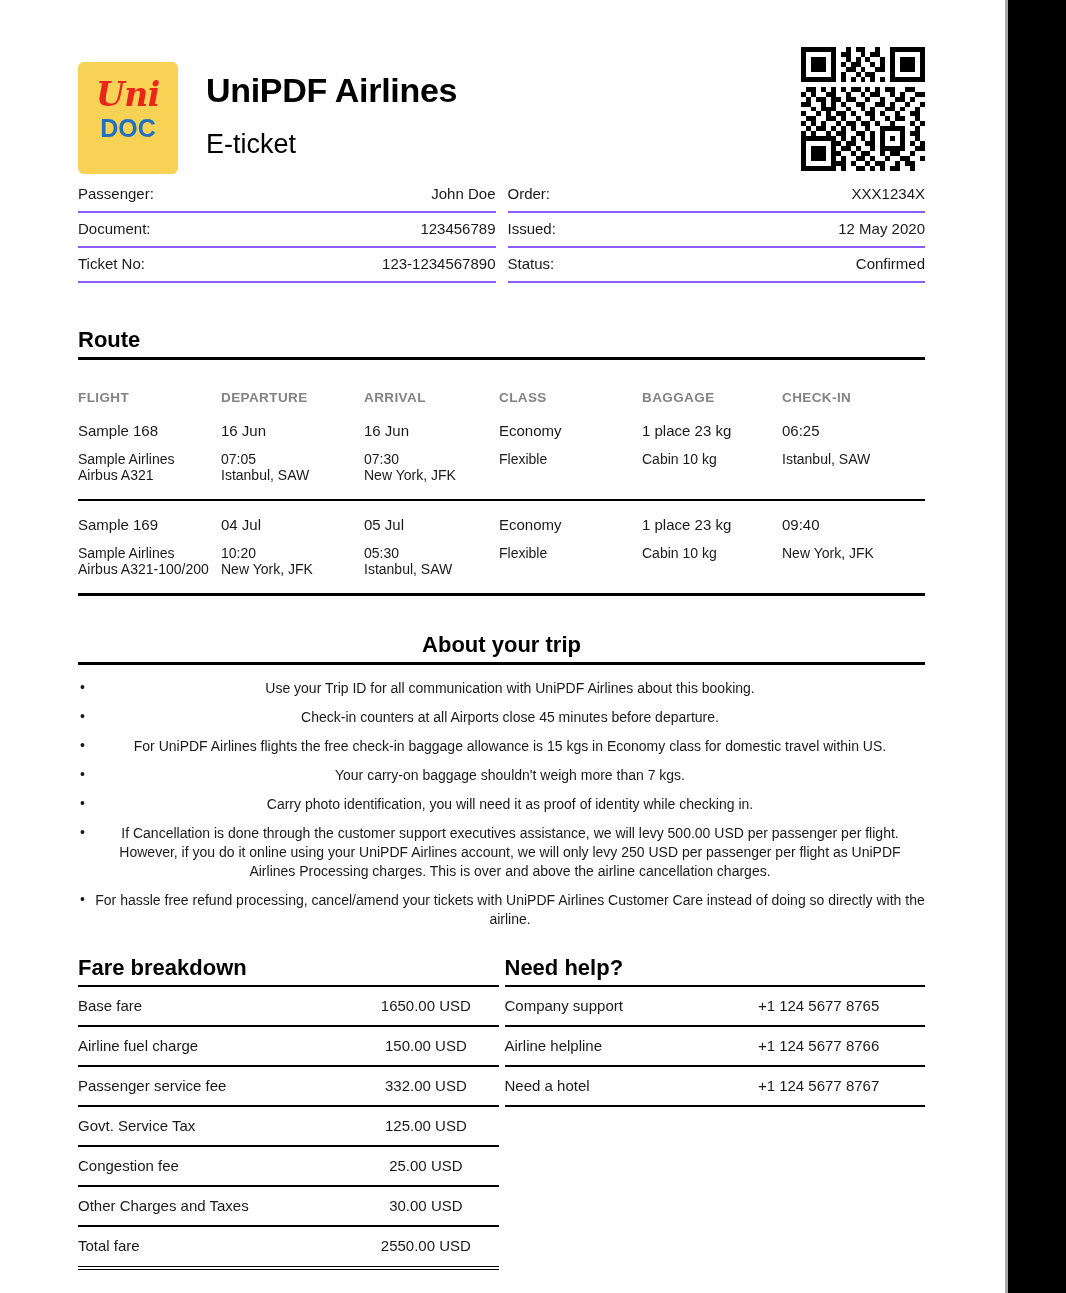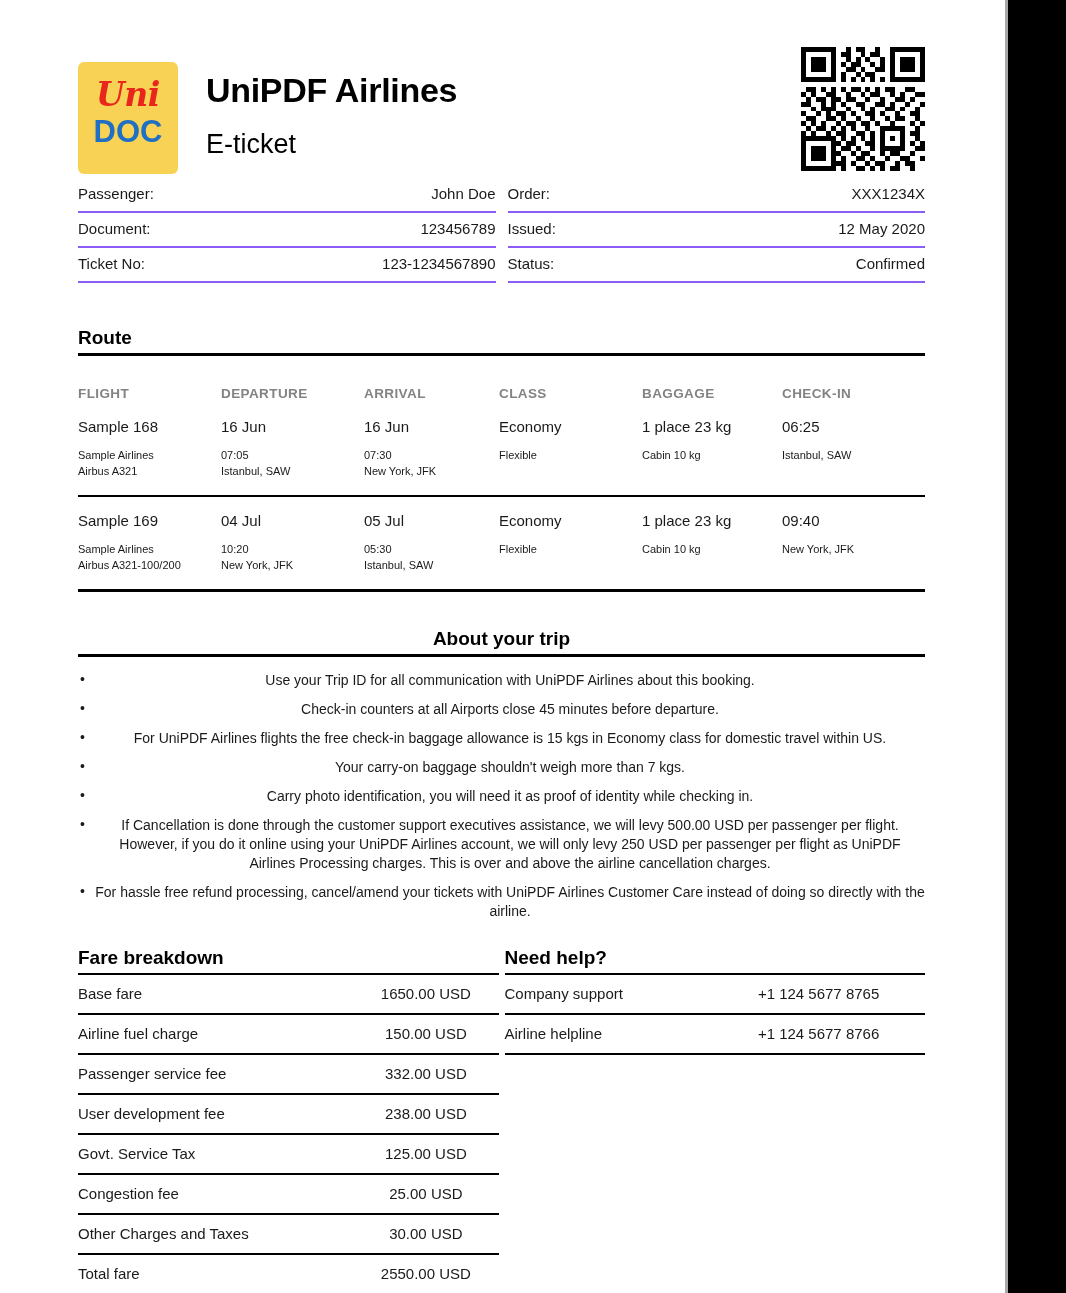--- a/index.html
+++ b/index.html
@@ -64,21 +64,21 @@
     font-size: 33px;
     color: #E8261C;
     letter-spacing: -0.5px;
   }
   .logo .doc {
     position: absolute;
     left: 0; right: 0; top: 52px;
     text-align: center;
     font-family: "Liberation Sans", sans-serif;
     font-weight: bold;
-    font-size: 31px;
+    font-size: 25px;
     color: #1F6FC4;
     letter-spacing: 0px;
   }
   .titles {
     position: absolute;
     left: 128px; top: 70px;
   }
   .brand-title {
     font-size: 34px;
     font-weight: bold;
@@ -118,21 +118,21 @@
 
   .info-block {
     display: flex;
     gap: 12px;
     margin-top: 28px;
   }
   .info-col { flex: 1 1 0; min-width: 0; }
 
   
   .section-head {
-    font-size: 19px;
+    font-size: 22px;
     font-weight: bold;
     color: #000000;
     margin: 0 0 4px 0;
   }
   .section-rule {
     border-bottom: 3px solid #000000;
   }
 
   .section-route { margin-top: 44px; }
   .section-about { margin-top: 36px; text-align: center; }
@@ -162,21 +162,21 @@
   .route-row td { border-top: 2px solid #000000; padding-top: 14px; padding-bottom: 16px; }
   .route-row.first td { border-top: none; padding-top: 0; }
   .route-last-rule { border-bottom: 3px solid #000000; }
   .cell-main {
     font-size: 15px;
     color: #1a1a1a;
     line-height: 20px;
     margin-bottom: 10px;
   }
   .cell-sub {
-    font-size: 11px;
+    font-size: 14px;
     color: #1a1a1a;
     line-height: 16px;
   }
   .col-flight   { width: 143px; }
   .col-dep      { width: 143px; }
   .col-arr      { width: 135px; }
   .col-class    { width: 143px; }
   .col-bag      { width: 140px; }
   .col-checkin  { width: 143px; }
 
@@ -572,24 +572,20 @@
             </tr>
             <tr>
               <td>Airline fuel charge</td>
               <td class="val">150.00 USD</td>
             </tr>
             <tr>
               <td>Passenger service fee</td>
               <td class="val">332.00 USD</td>
             </tr>
             <tr>
-              <td>User development fee</td>
-              <td class="val">238.00 USD</td>
-            </tr>
-            <tr>
               <td>Govt. Service Tax</td>
               <td class="val">125.00 USD</td>
             </tr>
             <tr>
               <td>Congestion fee</td>
               <td class="val">25.00 USD</td>
             </tr>
             <tr>
               <td>Other Charges and Taxes</td>
               <td class="val">30.00 USD</td>
@@ -606,20 +602,24 @@
         <table class="fare-table">
           <tbody>
             <tr>
               <td>Company support</td>
               <td class="val">+1 124 5677 8765</td>
             </tr>
             <tr>
               <td>Airline helpline</td>
               <td class="val">+1 124 5677 8766</td>
             </tr>
+            <tr>
+              <td>Need a hotel</td>
+              <td class="val">+1 124 5677 8767</td>
+            </tr>
           </tbody>
         </table>
       </div>
     </div>
 
   </div>
 </div>
 
 <div class="page-edge"></div>
 <div class="dark-gutter">

